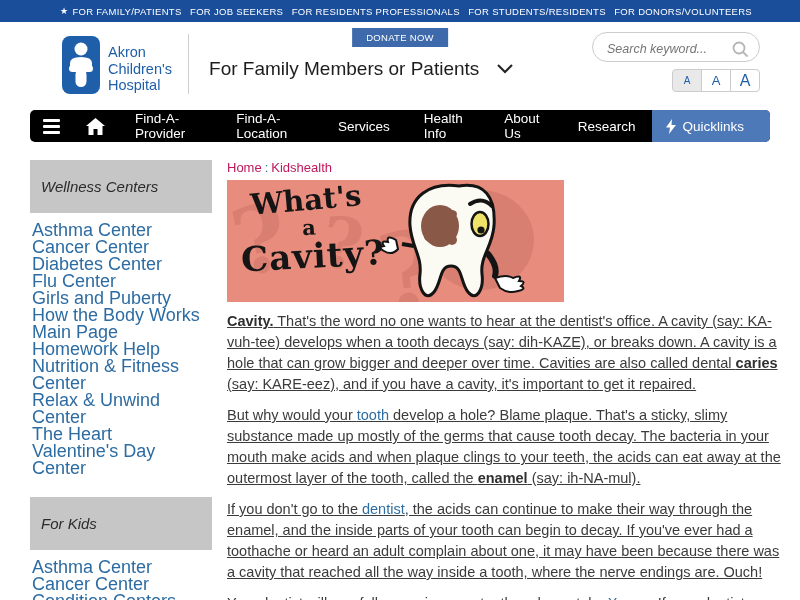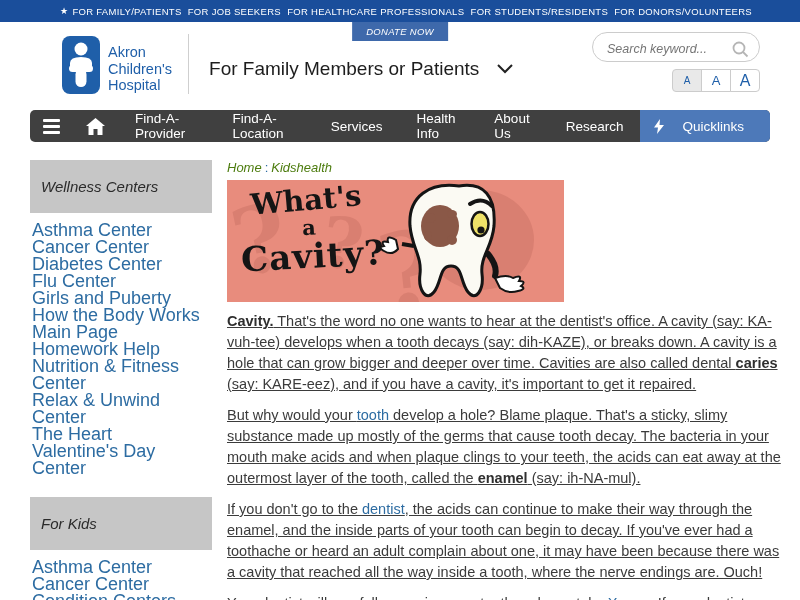--- a/index.html
+++ b/index.html
@@ -10,23 +10,23 @@
     position:relative; overflow:hidden;
   }
   a { text-decoration:none; cursor:pointer; }
 
   
   .topbar { background:#1a4e9b; height:22px; display:flex; align-items:center;
             justify-content:space-between; padding:0 48px 0 60px; position:relative; z-index:3; }
   .topbar a.top-link { color:#ffffff; font-size:9.5px; letter-spacing:.3px; white-space:nowrap;
             display:inline-flex; align-items:center; gap:4px; }
   .topbar .star { font-size:9px; line-height:1; }
-  .donate-btn { position:absolute; top:22px; left:50%; transform:translateX(-50%);
+  .donate-btn { position:absolute; top:28px; left:50%; transform:translateX(-50%);
             background:#3e69ab; color:#fff; font-size:9.5px; letter-spacing:.3px;
-            padding:4px 14px; z-index:3; white-space:nowrap;font-style:italic; }
+            padding:4px 14px; z-index:3; white-space:nowrap; }
 
   
   .header { background:#fff; height:88px; padding:10px 40px 0 62px; display:flex; align-items:flex-start; }
   .logo-wrap { display:flex; align-items:flex-start; gap:8px; margin-top:4px; }
   .logo-mark { width:38px; height:58px; background:#1f5fa9; border-radius:8px; position:relative; flex-shrink:0; }
   .logo-name { color:#1f5fa9; font-size:14.5px; line-height:1.15; margin-top:8px; }
   .hdr-divider { width:1px; height:60px; background:#cfcfcf; margin:2px 20px 0 16px; }
   .section-title { display:flex; align-items:center; gap:18px; margin-top:26px; font-size:19px; color:#1d1d1d; }
   .hdr-right { margin-left:auto; display:flex; flex-direction:column; align-items:flex-end; gap:7px; }
   .search-pill { width:168px; height:30px; border:1px solid #cccccc; border-radius:16px;
@@ -35,41 +35,41 @@
             color:#8a8a8a; font-family:"Liberation Sans", sans-serif; background:transparent; width:110px; }
   .fontsize { display:flex; }
   .fs-btn { width:30px; height:23px; border:1px solid #cccccc; background:#fff; color:#1f5fa9;
             display:flex; align-items:center; justify-content:center; margin-left:-1px; cursor:pointer; }
   .fs-btn.sel { background:#e9e9e9; }
   .fs-btn:first-child { border-radius:4px 0 0 4px; }
   .fs-btn:last-child { border-radius:0 4px 4px 0; }
   .fs-s { font-size:10px; } .fs-m { font-size:13px; } .fs-l { font-size:16px; }
 
   
-  .navbar { margin:0 30px; height:32px; background:#404040; border-radius:5px;
+  .navbar { margin:0 30px; height:32px; background:#000000; border-radius:5px;
             display:flex; align-items:flex-end; color:#fff; overflow:hidden; }
   .nav-icon-btn { padding:0 13px; height:100%; display:flex; align-items:center; cursor:pointer; }
   .hamburger { display:flex; flex-direction:column; gap:3px; }
   .hamburger span { display:block; width:17px; height:3px; background:#fff; border-radius:1px; }
   .nav-links { display:flex; align-items:center; height:100%; }
   .nav-links a { color:#fff; font-size:13.5px; padding:0 17px; height:100%; display:flex; align-items:center; }
   .quicklinks { margin-left:auto; background:#4d79b9; height:100%; display:flex; align-items:center;
-            gap:18px; padding:0 26px 0 14px; color:#fff; font-size:13.5px; cursor:pointer; }
+            gap:6px; padding:0 26px 0 14px; color:#fff; font-size:13.5px; cursor:pointer; }
 
   
   .content { display:flex; padding:18px 16px 0 30px; }
   .sidebar { width:185px; flex-shrink:0; }
   .side-header { background:#c6c6c6; color:#2b2b2b; font-size:15px; padding:18px 11px; width:182px;font-style:italic; }
   .side-links { padding:9px 2px 0 2px; display:block; }
   .side-links a { display:block; color:#2d6ca2; font-size:18px; line-height:17px; width:170px; }
   .side-gap { height:20px; }
 
   .main { flex:1; padding-left:12px; }
   .breadcrumb { font-size:13px; color:#2d6ca2; margin-bottom:5px; }
-  .breadcrumb a { color:#4d7c0f;font-style:italic; }
+  .breadcrumb a { color:#be185d; }
   .breadcrumb .sep { color:#2d6ca2; padding:0 3px; }
 
   
   .banner { width:337px; height:122px; background:#e88c7d; position:relative; overflow:hidden; margin-bottom:9px; }
   .banner .qmark { position:absolute; font-family:"DejaVu Serif", serif; font-weight:bold;
             color:#d97f71; user-select:none; }
   .banner-title { position:absolute; left:14px; top:6px; width:130px; text-align:center;
             font-family:"DejaVu Serif", serif; font-weight:bold; color:#151515; line-height:1; }
   .bt1 { font-size:29px; transform:rotate(-5deg); }
   .bt2 { font-size:21px; margin:2px 0 1px 6px; transform:rotate(-3deg); }
@@ -80,21 +80,21 @@
   .article p { font-size:14.5px; line-height:21px; color:#3b3b3b; margin-bottom:10px;text-decoration:underline; }
   .article strong { color:#2f2f2f; }
   .article a.inline-link { color:#2d6ca2; }
 </style>
 </head>
 <body>
 
 <div class="topbar">
     <a class="top-link"><span class="star">★</span>FOR FAMILY/PATIENTS</a>
     <a class="top-link">FOR JOB SEEKERS</a>
-    <a class="top-link">FOR HEALTHCARE PROFESSIONALS</a>
+    <a class="top-link">FOR RESIDENTS PROFESSIONALS</a>
     <a class="top-link">FOR STUDENTS/RESIDENTS</a>
     <a class="top-link">FOR DONORS/VOLUNTEERS</a>
   </div>
 <div class="donate-btn">DONATE NOW</div>
 
 <div class="header">
   <div class="logo-wrap">
     <div class="logo-mark">
       <svg width="38" height="58" viewBox="0 0 38 58">
         <circle cx="19" cy="13" r="6.5" fill="#fff"></circle>

